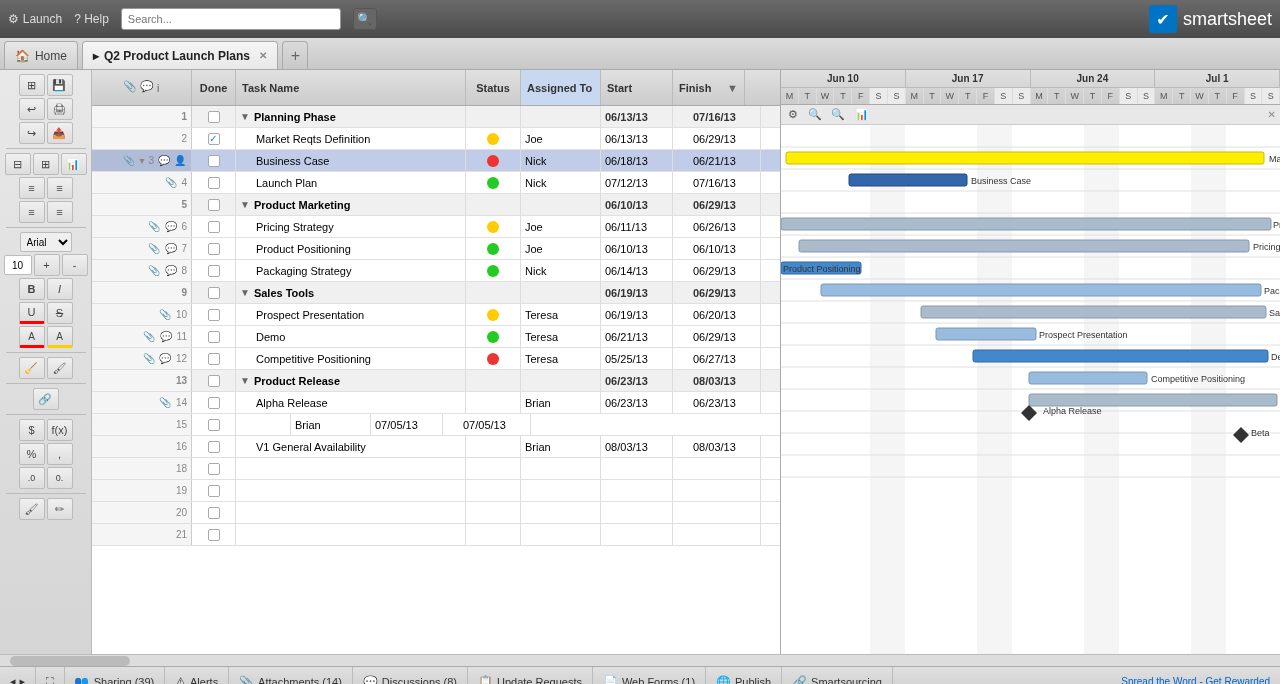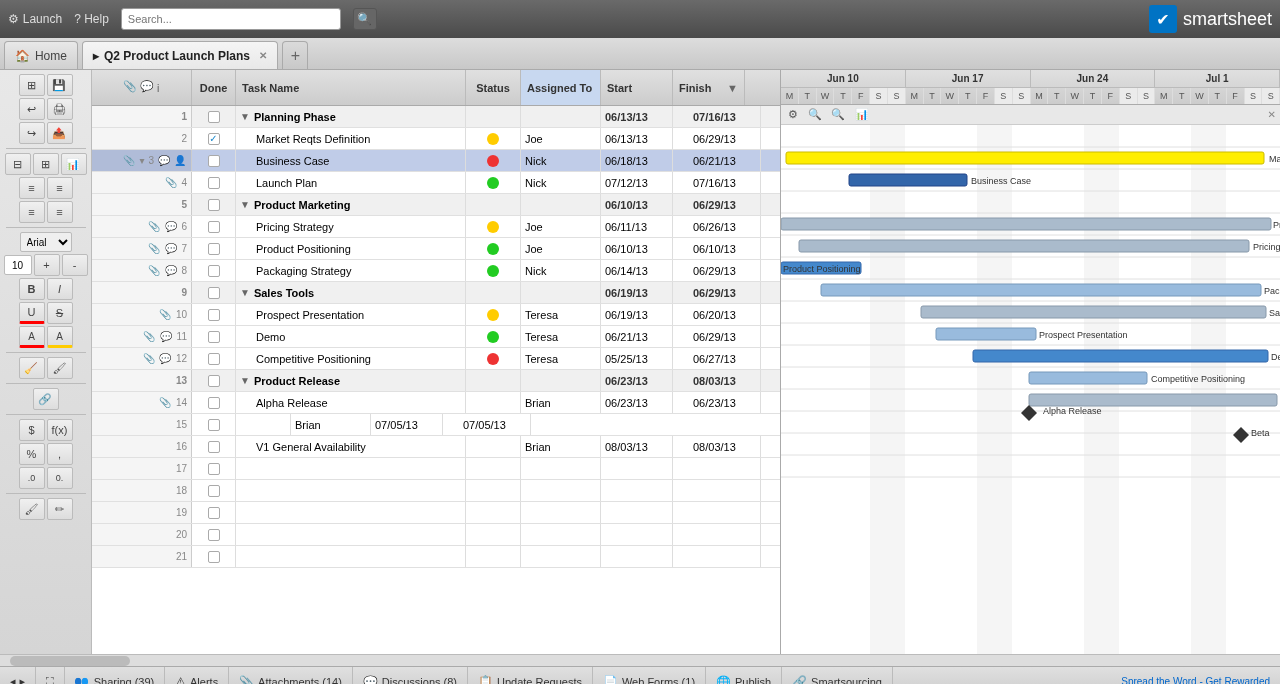--- a/index.html
+++ b/index.html
@@ -645,33 +645,20 @@
         <div class="cell cell-done">
             <div class="cb"></div>
           </div>
         <div class="cell cell-task indent">V1 General Availability</div>
         <div class="cell cell-status"></div>
         <div class="cell cell-assigned">Brian</div>
         <div class="cell cell-start">08/03/13</div>
         <div class="cell cell-finish">08/03/13</div>
       </div>
 
-      <div class="data-row">
-        <div class="cell cell-row-num">
-            <span>17</span>
-          </div>
-        <div class="cell cell-done">
-            <div class="cb"></div>
-          </div>
-        <div class="cell cell-task"></div>
-        <div class="cell cell-status"></div>
-        <div class="cell cell-assigned"></div>
-        <div class="cell cell-start"></div>
-        <div class="cell cell-finish"></div>
-      </div>
       <div class="data-row">
         <div class="cell cell-row-num">
             <span>18</span>
           </div>
         <div class="cell cell-done">
             <div class="cb"></div>
           </div>
         <div class="cell cell-task"></div>
         <div class="cell cell-status"></div>
         <div class="cell cell-assigned"></div>

